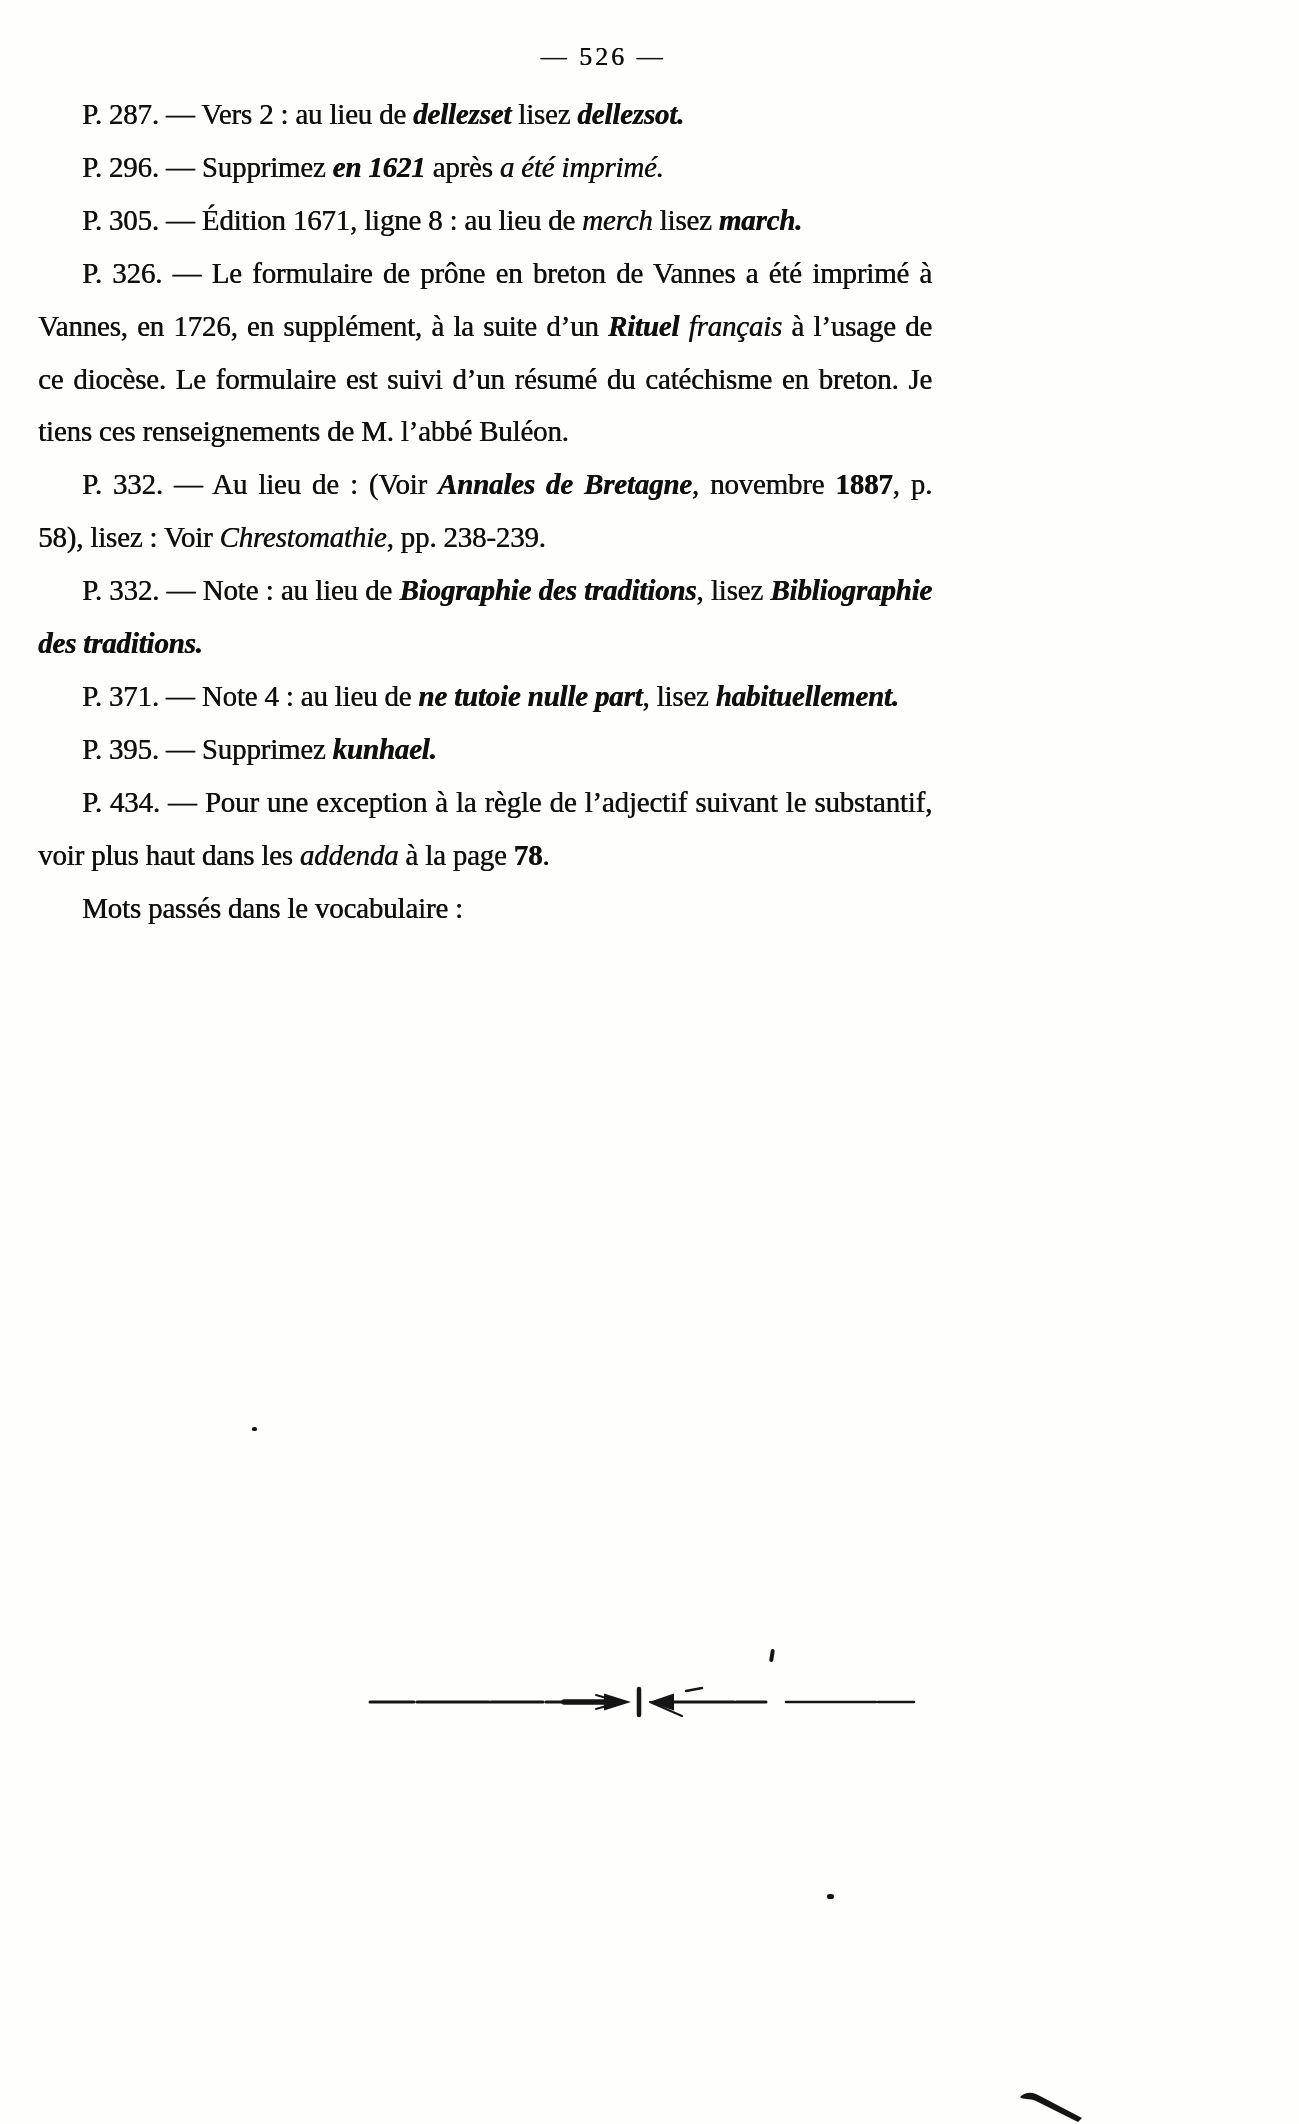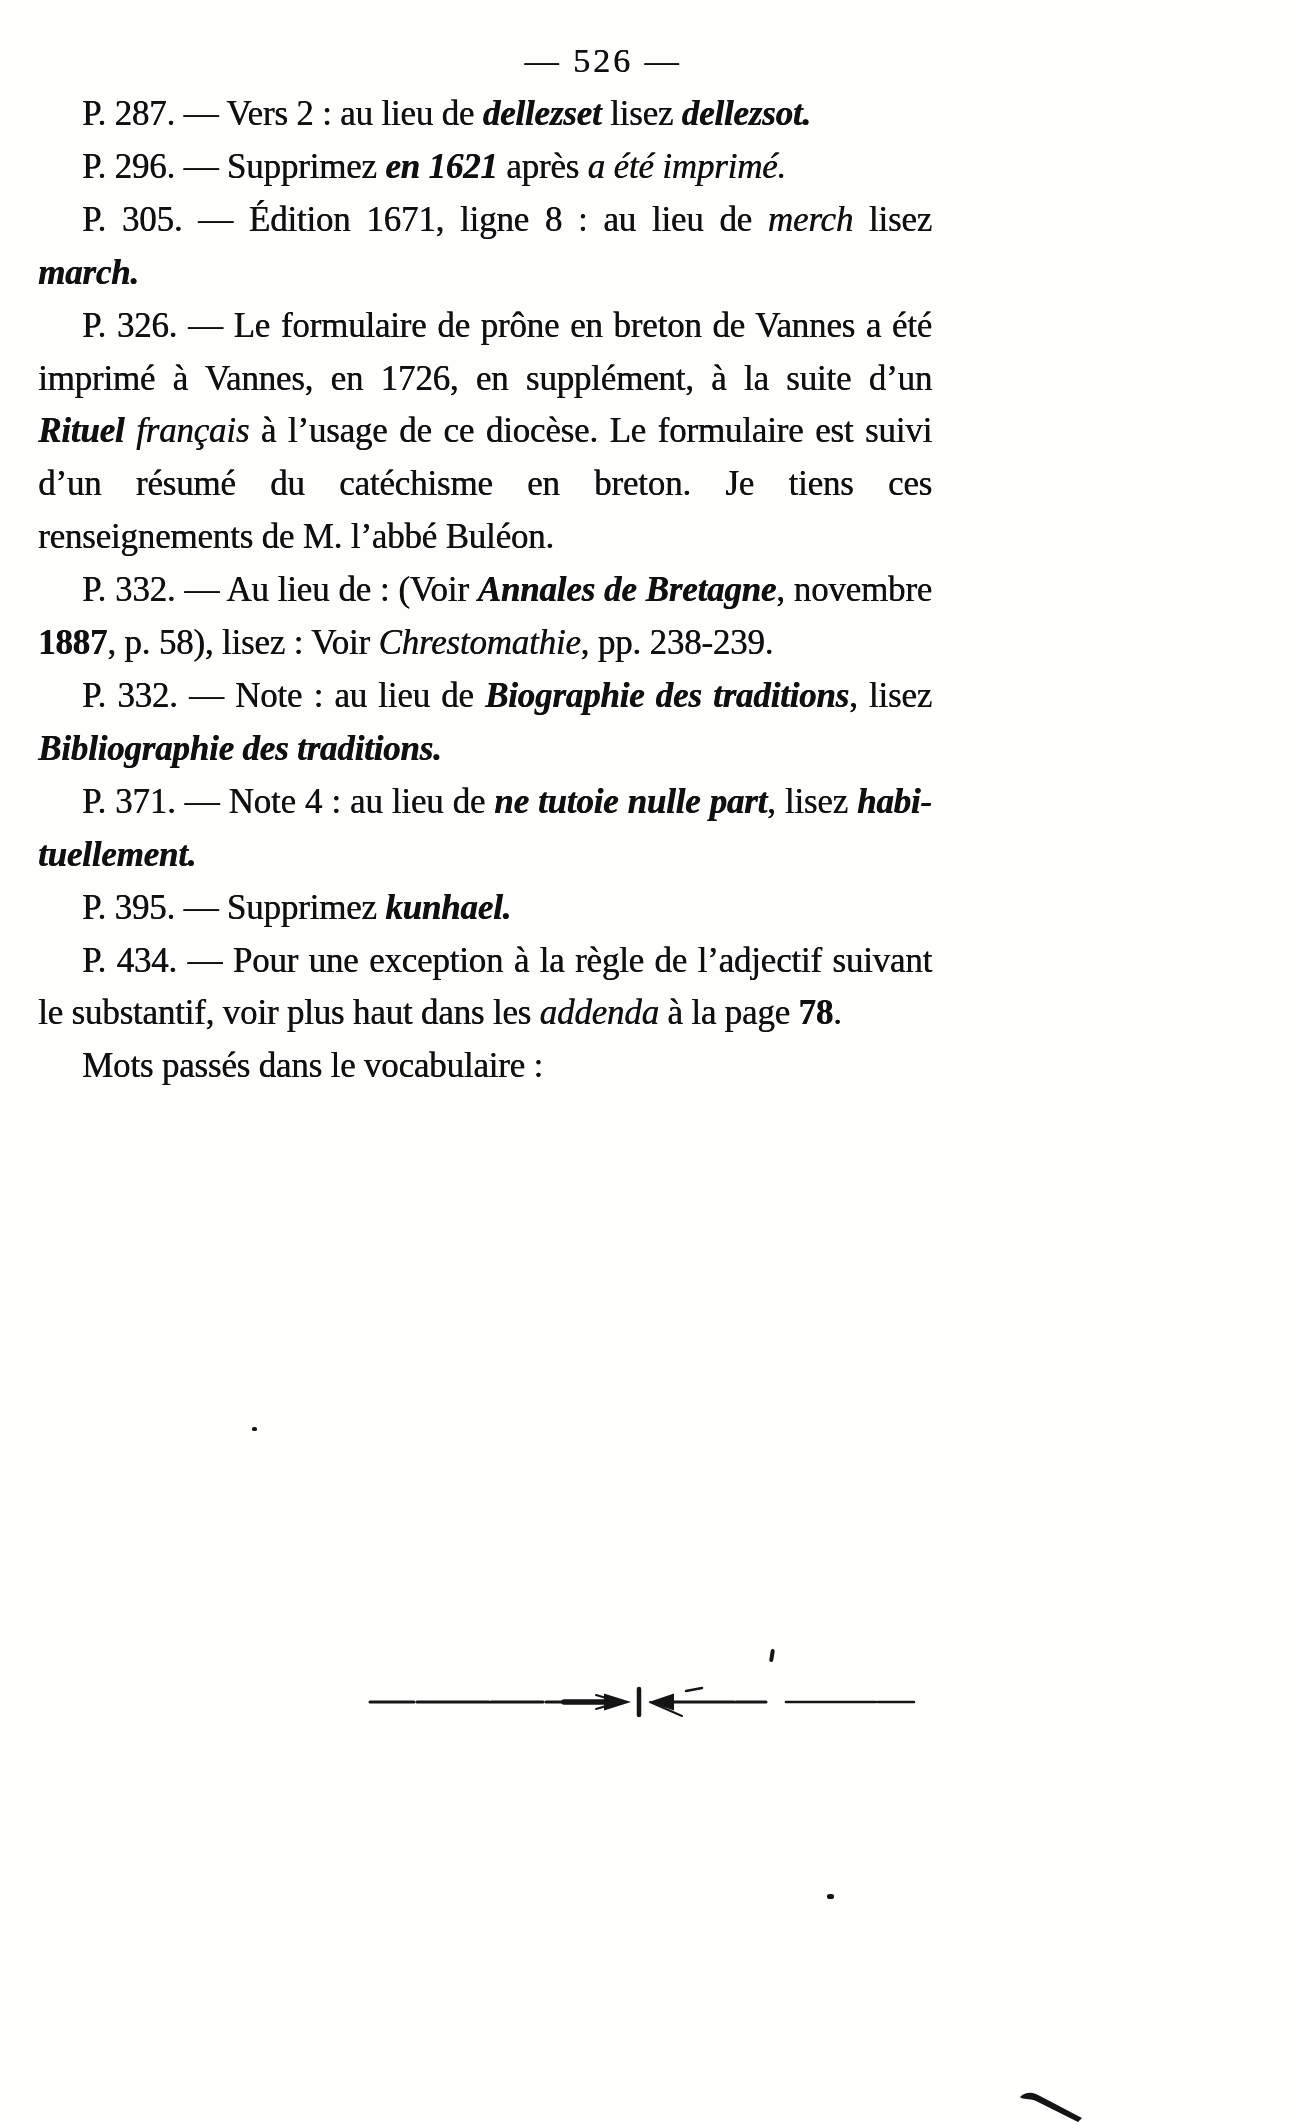--- a/index.html
+++ b/index.html
@@ -11,29 +11,29 @@
   }
   .page {
     position: absolute; inset: 0;
     background: #fefefd;
   }
   .page-number {
     position: absolute;
     top: 42px; left: 38px; width: 894px;
     margin-left: 118px;
     text-align: center;
-    font-size: 34px;
+    font-size: 26px;
     letter-spacing: 3px;
     white-space: nowrap;
     text-shadow: 0.4px 0 0 currentColor;
   }
   .textblock {
     position: absolute;
     top: 88px; left: 38px; width: 894px;
-    font-size: 35px;
+    font-size: 29px;
     line-height: 52.9px;
     text-align: justify;
     letter-spacing: -0.2px;
     text-shadow: 0.45px 0 0 currentColor;
   }
   .entry {
     margin: 0;
     text-indent: 44px;
     hyphens: manual;
     -webkit-hyphens: manual;

